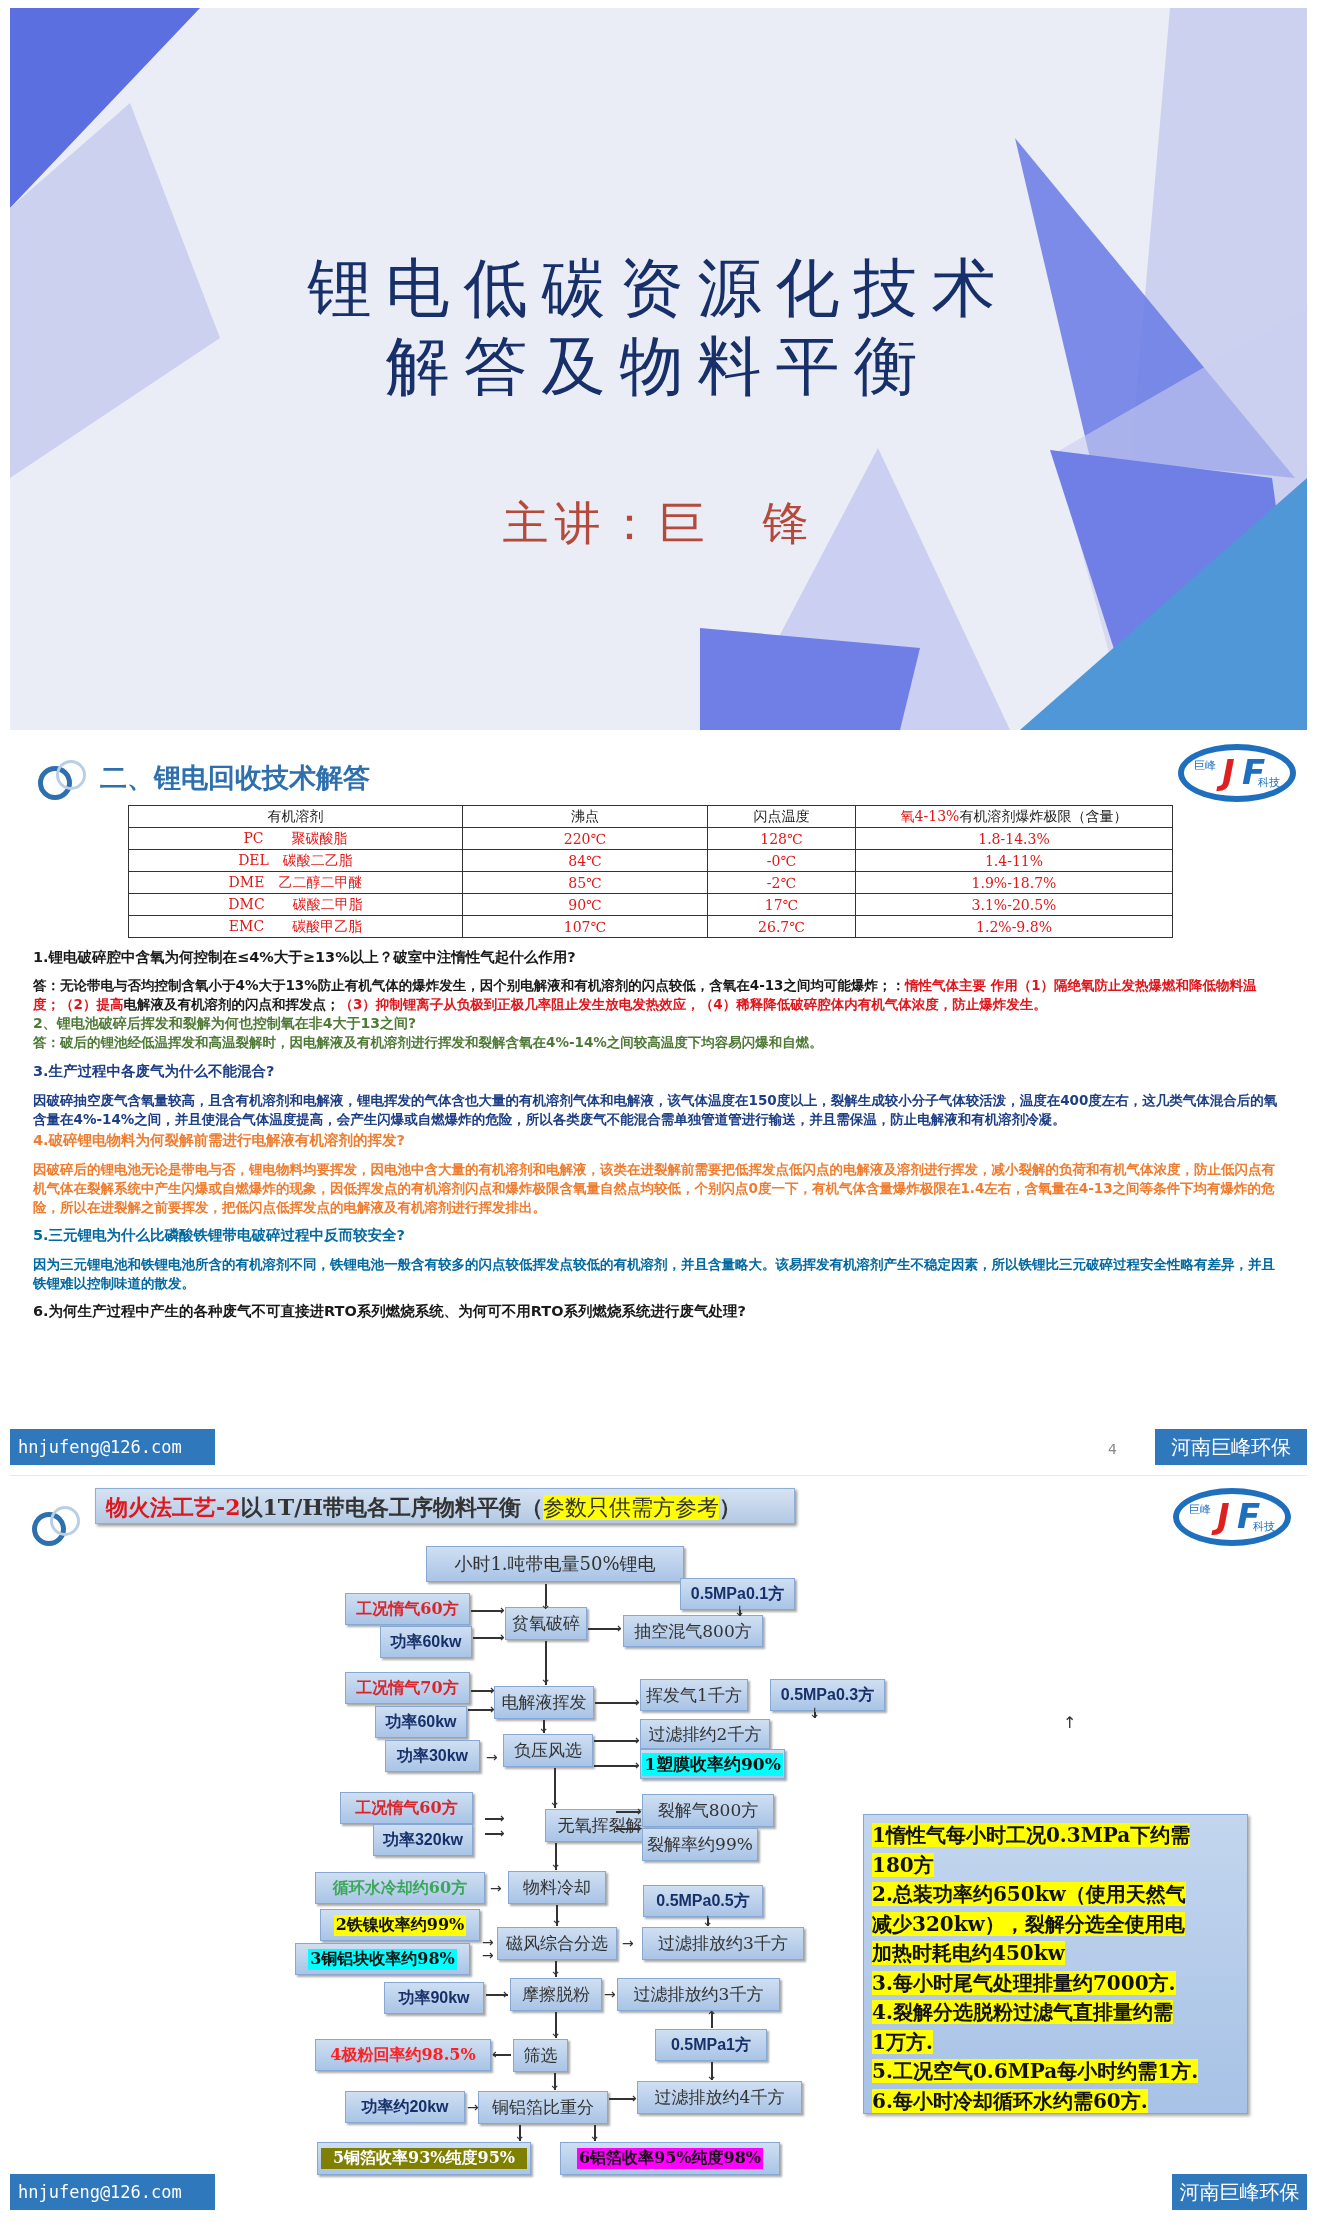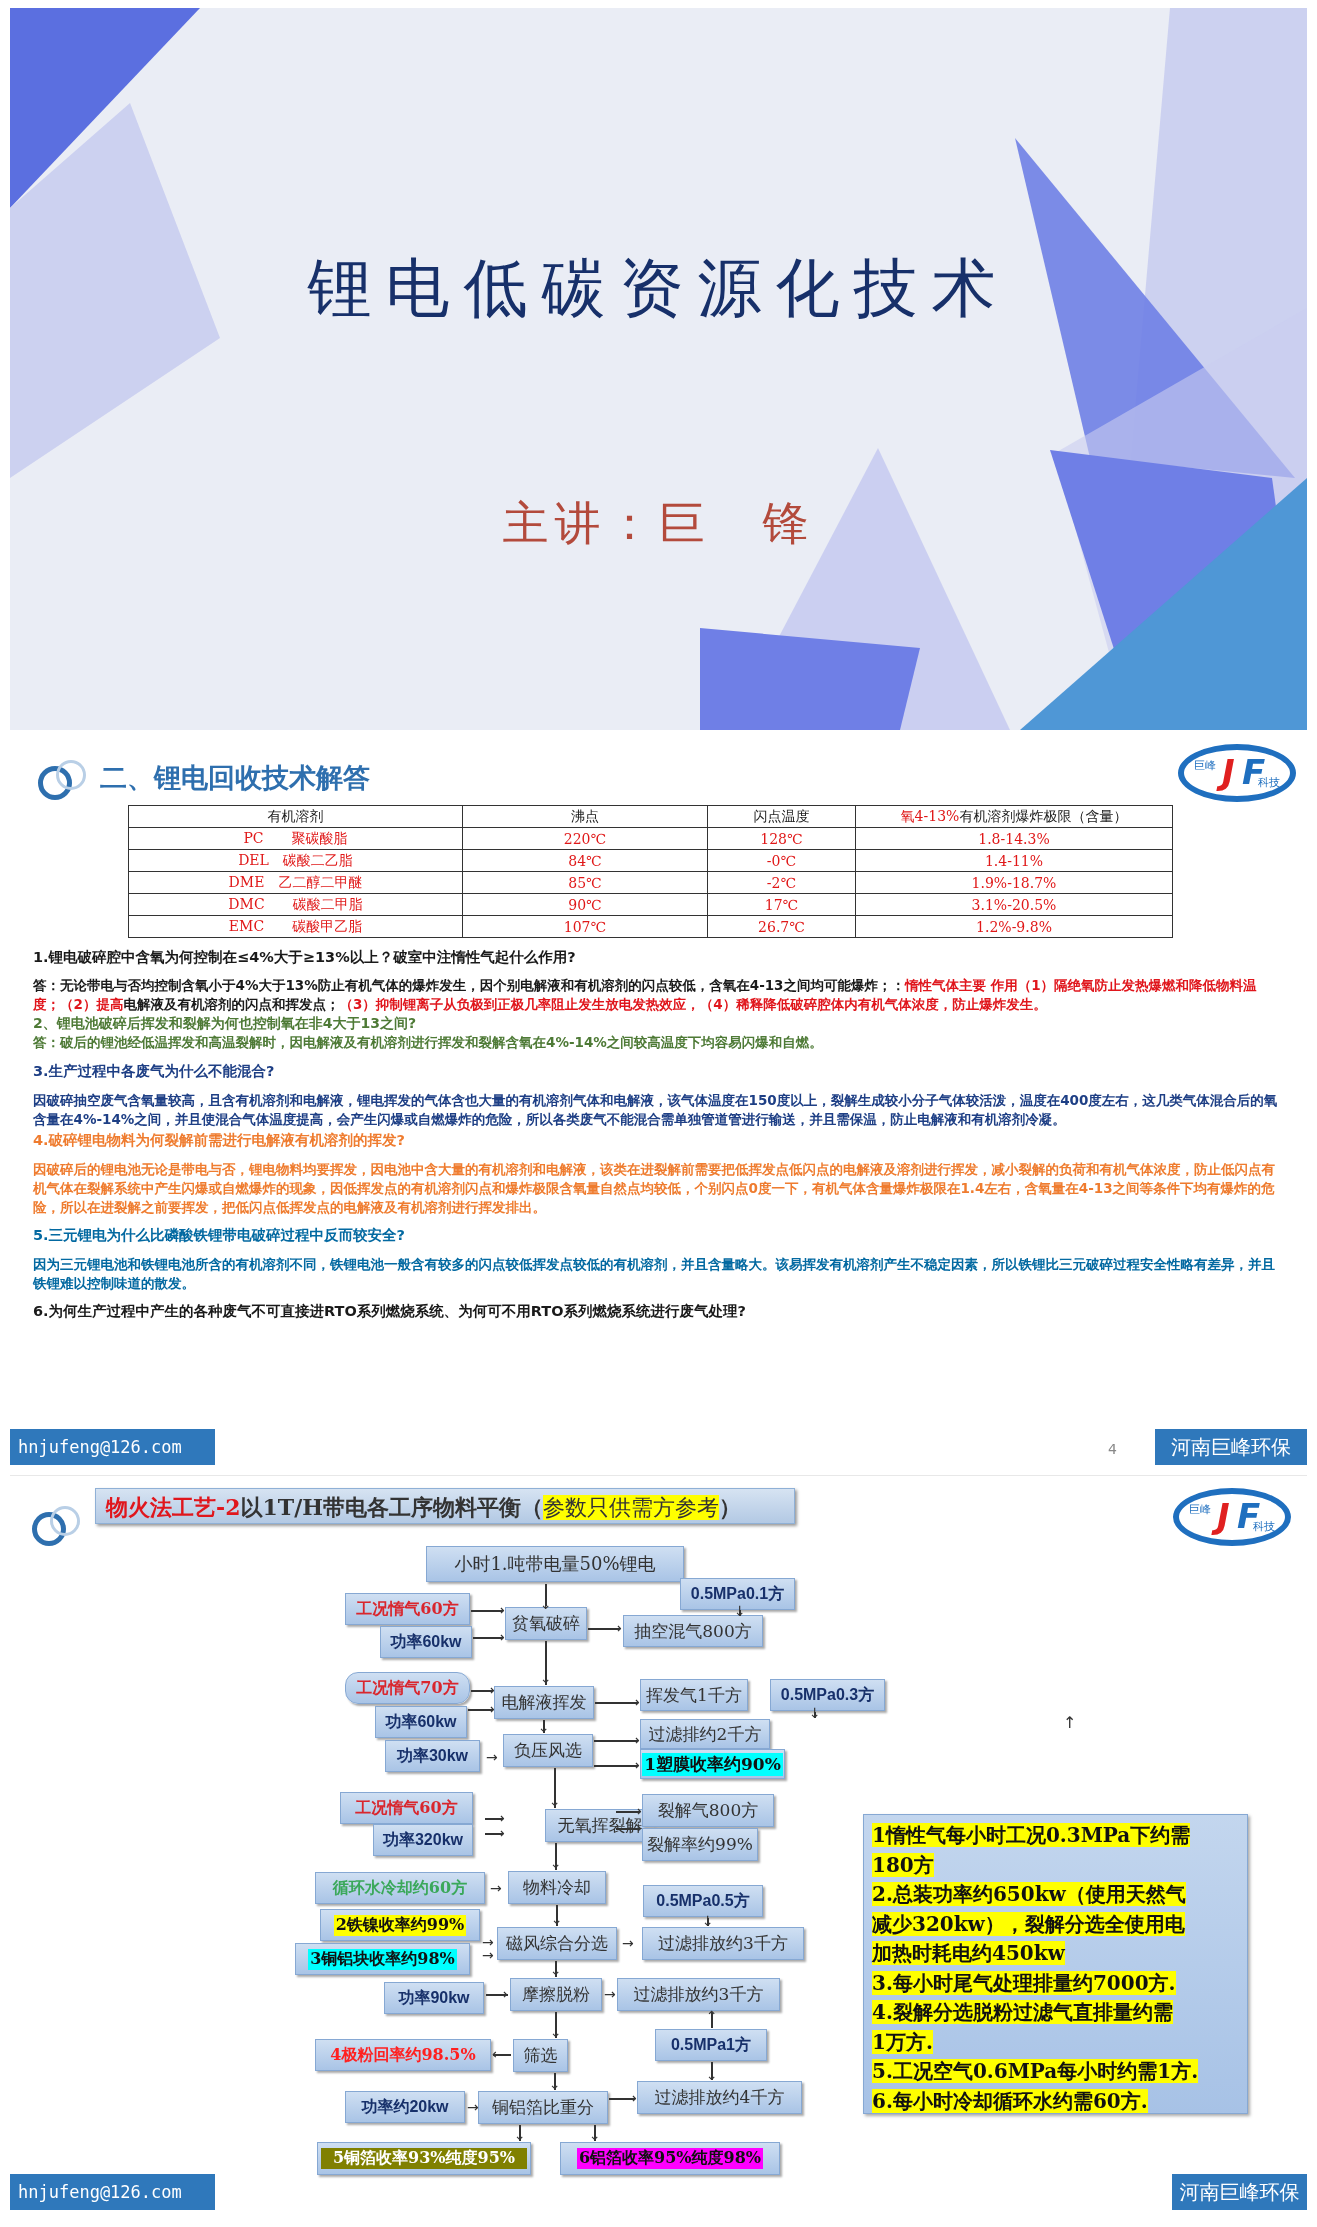--- a/index.html
+++ b/index.html
@@ -76,20 +76,21 @@
     <polygon points="1297,880 1297,722 1020,722" fill="#4f97d6"></polygon>
     <polygon points="1045,445 1297,300 1297,722 1120,722" fill="#c9cdf0" opacity="0.6"></polygon>
   </svg>
   <svg class="tri" width="1297" height="722" style="left:0;top:0;">
     <polygon points="868,440 1000,722 720,722" fill="#c9cdf0" opacity="0.95"></polygon>
     <polygon points="1040,442 1262,470 1297,722 1130,722" fill="#6f7fe6"></polygon>
     <polygon points="1297,470 1297,722 1010,722" fill="#4f97d6"></polygon>
     <polygon points="690,620 910,640 890,722 690,722" fill="#6f7fe6"></polygon>
   </svg>
   <div class="s1-title" style="top:240px;">锂电低碳资源化技术</div>
+  <div class="s1-title" style="top:318px;">解答及物料平衡</div>
   <div class="s1-speaker">主讲：巨　锋</div>
 </section>
 
 <section id="s2" class="slide">
   <div class="rings" style="left:28px;top:20px;">
     <div class="ring1"></div>
       <div class="ring2"></div>
   </div>
   <div class="s2-heading">二、锂电回收技术解答</div>
   <div class="logo" style="left:1168px;top:4px;">
@@ -183,21 +184,21 @@
   </div>
 
   <div class="box" style="left:416px;top:70px;width:258px;height:36px;font-weight:normal;font-size:18px;">小时1.吨带电量50%锂电</div>
   <div class="box navy" style="left:670px;top:102px;width:115px;height:32px;font-size:16px;">0.5MPa0.1方</div>
 
   <div class="box red" style="left:335px;top:117px;width:125px;height:32px;font-size:16px;">工况惰气60方</div>
   <div class="box navy" style="left:370px;top:150px;width:92px;height:32px;font-size:16px;">功率60kw</div>
   <div class="box" style="left:495px;top:131px;width:82px;height:33px;font-weight:normal;">贫氧破碎</div>
   <div class="box" style="left:613px;top:139px;width:140px;height:32px;font-weight:normal;">抽空混气800方</div>
 
-  <div class="box red" style="left:335px;top:196px;width:125px;height:32px;font-size:16px;border-radius:13px;">工况惰气70方</div>
+  <div class="box red" style="left:335px;top:196px;width:125px;height:32px;font-size:16px;">工况惰气70方</div>
   <div class="box navy" style="left:365px;top:230px;width:92px;height:32px;font-size:16px;">功率60kw</div>
   <div class="box" style="left:484px;top:210px;width:100px;height:33px;font-weight:normal;">电解液挥发</div>
   <div class="box" style="left:630px;top:203px;width:108px;height:32px;font-weight:normal;">挥发气1千方</div>
   <div class="box navy" style="left:760px;top:203px;width:115px;height:32px;font-size:16px;">0.5MPa0.3方</div>
 
   <div class="box navy" style="left:375px;top:264px;width:95px;height:32px;font-size:16px;">功率30kw</div>
   <div class="box" style="left:493px;top:258px;width:90px;height:33px;font-weight:normal;">负压风选</div>
   <div class="box" style="left:630px;top:243px;width:130px;height:30px;font-weight:normal;">过滤排约2千方</div>
   <div class="box" style="left:630px;top:273px;width:145px;height:30px;">
       <span class="hl-c">1塑膜收率约90%</span>

